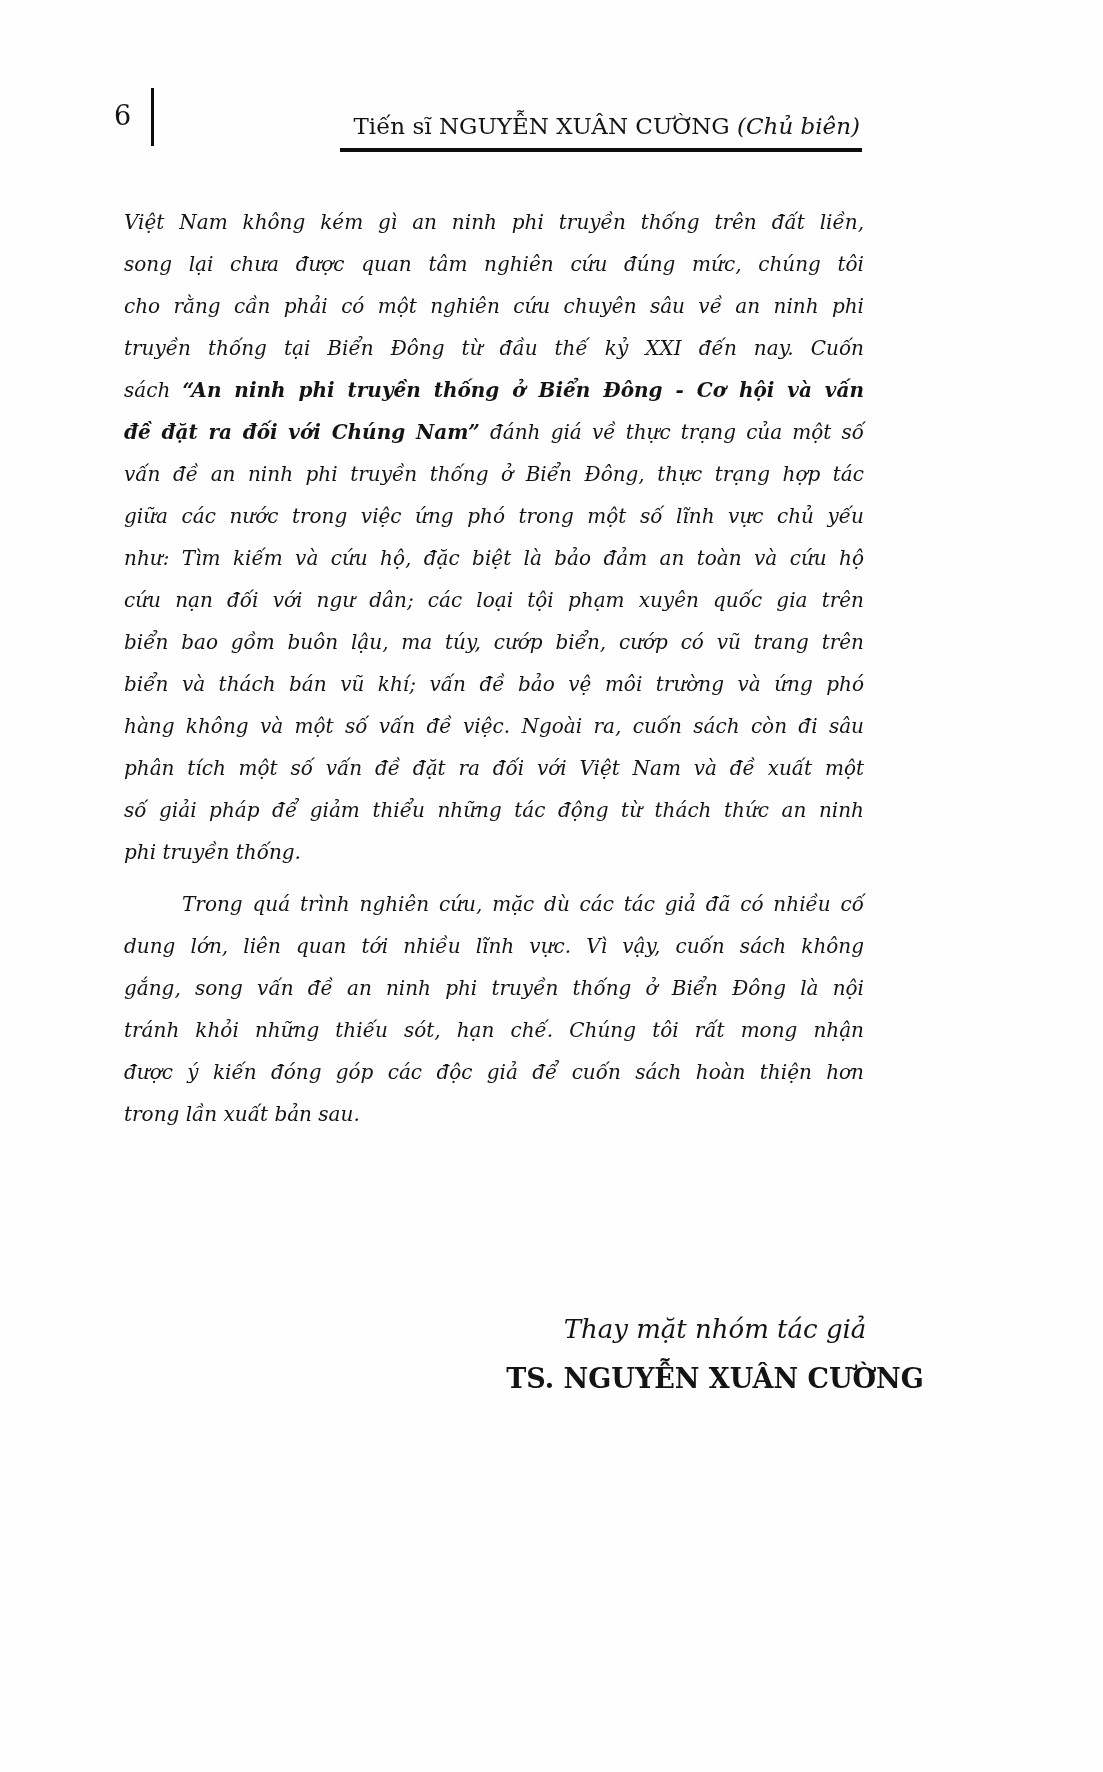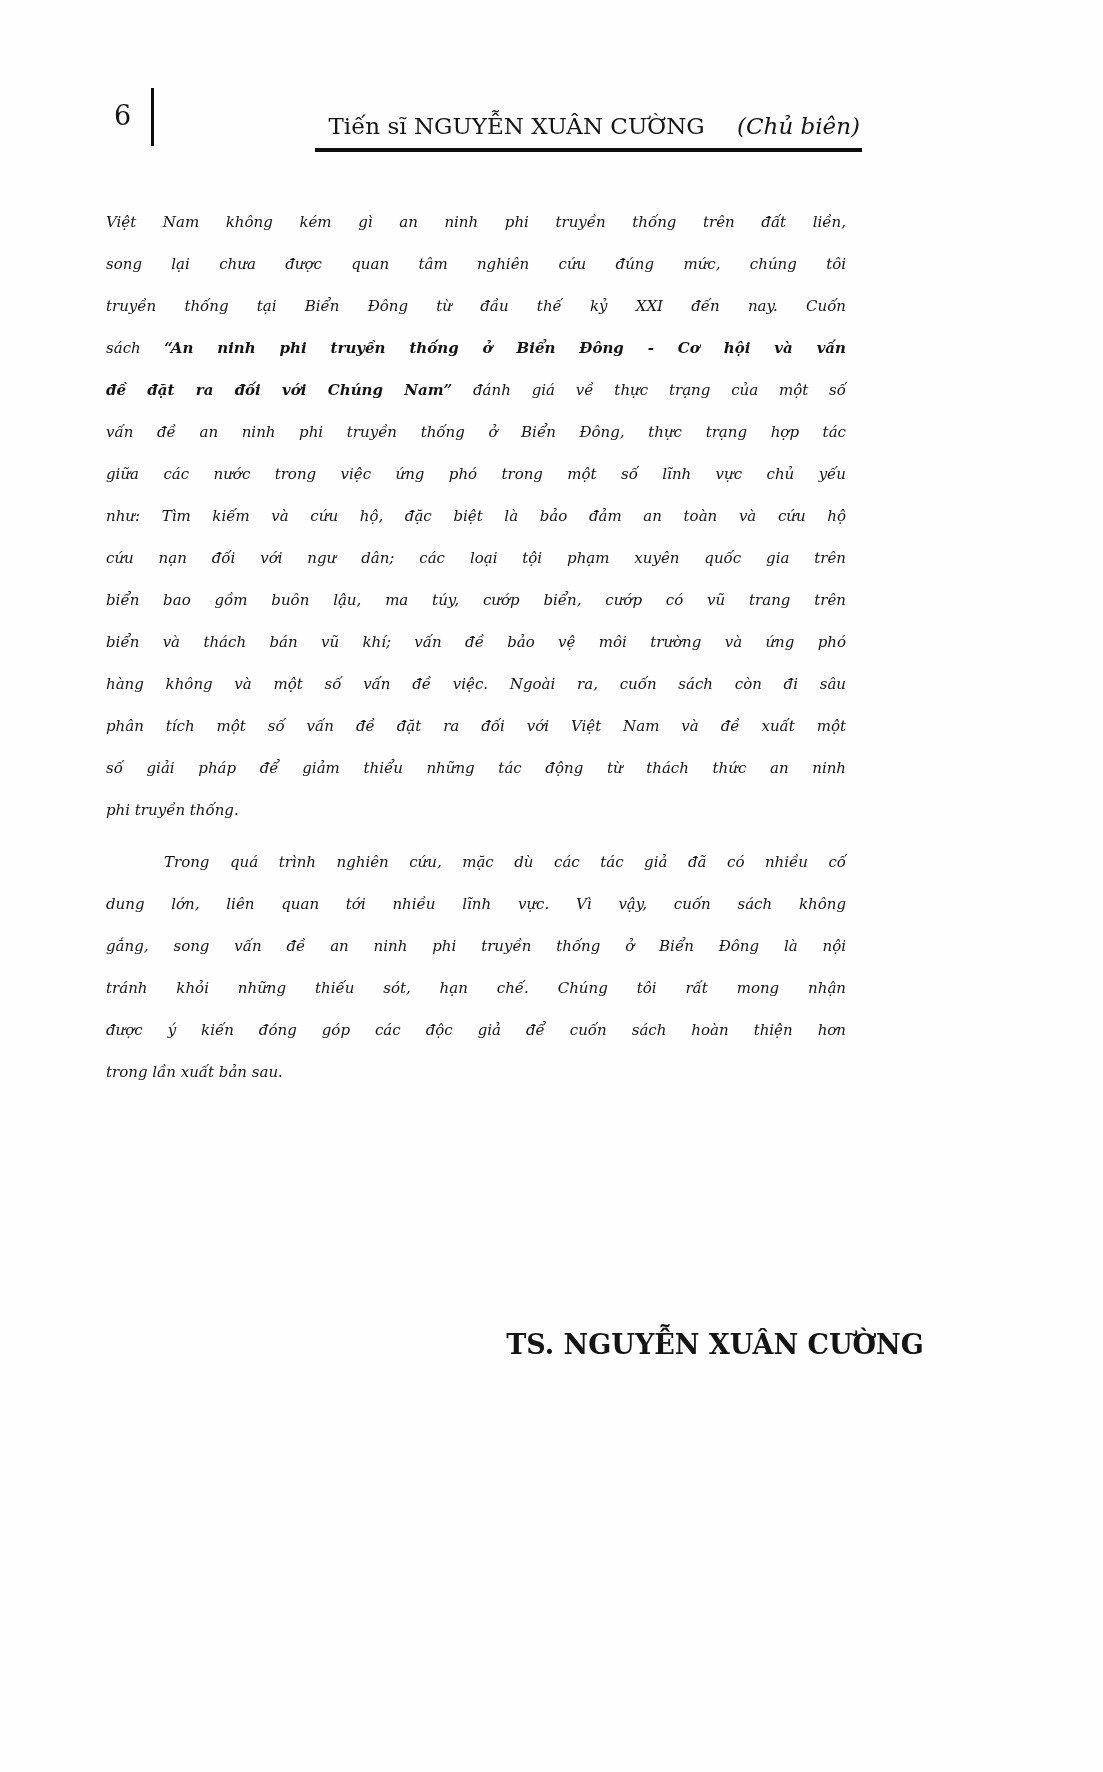--- a/index.html
+++ b/index.html
@@ -9,25 +9,25 @@
     overflow:hidden;
   }
   
   .page-num { position:absolute; left:114px; top:100px; font-size:27px; line-height:32px; }
   .head-bar { position:absolute; left:151px; top:88px; width:3px; height:58px; background:#0c0c0c; }
   .head-title {
     position:absolute; top:111px; right:241px;
     font-size:23px; line-height:30px; white-space:nowrap;
     padding:0 2px 7px 14px; border-bottom:4px solid #0d0d0d;
   }
-  .head-title .role { font-style:italic;margin-left:25px; }
+  .head-title .role { font-style:italic; }
   
   .body-text {
-    position:absolute; left:106px; top:201px; width:740px;
-    font-style:italic; font-size:15px; line-height:42px;
+    position:absolute; left:124px; top:201px; width:740px;
+    font-style:italic; font-size:20px; line-height:42px;
   }
   .line { text-align:justify; text-align-last:justify; height:42px; }
   .line.last { text-align-last:left; }
   .para.indent .line:first-child { text-indent:58px; }
   .para + .para { margin-top:10px; }
   .b { font-weight:bold; }
   
   .signature { position:absolute; left:455px; top:1312px; width:520px; text-align:center; }
   .sig-role { font-style:italic; font-size:26px; line-height:34px; }
   .sig-name { font-weight:bold; font-size:27px; line-height:34px; margin-top:16px; }
@@ -42,20 +42,21 @@
   <span class="head-bar"></span>
 
   <div class="head-title">
     <span>Tiến sĩ NGUYỄN XUÂN CƯỜNG </span><span class="role">(Chủ biên)</span>
   </div>
 
   <div class="body-text">
       <div class="para">
         <div class="line"><span>Việt Nam không kém gì an ninh phi truyền thống trên đất liền,</span></div>
         <div class="line"><span>song lại chưa được quan tâm nghiên cứu đúng mức, chúng tôi</span></div>
+        <div class="line"><span>cho rằng cần phải có một nghiên cứu chuyên sâu về an ninh phi</span></div>
         <div class="line"><span>truyền thống tại Biển Đông từ đầu thế kỷ XXI đến nay. Cuốn</span></div>
         <div class="line"><span>sách </span><span class="b">“An ninh phi truyền thống ở Biển Đông - Cơ hội và vấn</span></div>
         <div class="line"><span class="b">đề đặt ra đối với Chúng Nam”</span><span> đánh giá về thực trạng của một số</span></div>
         <div class="line"><span>vấn đề an ninh phi truyền thống ở Biển Đông, thực trạng hợp tác</span></div>
         <div class="line"><span>giữa các nước trong việc ứng phó trong một số lĩnh vực chủ yếu</span></div>
         <div class="line"><span>như: Tìm kiếm và cứu hộ, đặc biệt là bảo đảm an toàn và cứu hộ</span></div>
         <div class="line"><span>cứu nạn đối với ngư dân; các loại tội phạm xuyên quốc gia trên</span></div>
         <div class="line"><span>biển bao gồm buôn lậu, ma túy, cướp biển, cướp có vũ trang trên</span></div>
         <div class="line"><span>biển và thách bán vũ khí; vấn đề bảo vệ môi trường và ứng phó</span></div>
         <div class="line"><span>hàng không và một số vấn đề việc. Ngoài ra, cuốn sách còn đi sâu</span></div>
@@ -67,16 +68,17 @@
         <div class="line"><span>Trong quá trình nghiên cứu, mặc dù các tác giả đã có nhiều cố</span></div>
         <div class="line"><span>dung lớn, liên quan tới nhiều lĩnh vực. Vì vậy, cuốn sách không</span></div>
         <div class="line"><span>gắng, song vấn đề an ninh phi truyền thống ở Biển Đông là nội</span></div>
         <div class="line"><span>tránh khỏi những thiếu sót, hạn chế. Chúng tôi rất mong nhận</span></div>
         <div class="line"><span>được ý kiến đóng góp các độc giả để cuốn sách hoàn thiện hơn</span></div>
         <div class="line last"><span>trong lần xuất bản sau.</span></div>
       </div>
     </div>
 
   <div class="signature">
+    <div class="sig-role">Thay mặt nhóm tác giả</div>
     <div class="sig-name">TS. NGUYỄN XUÂN CƯỜNG</div>
   </div>
 
 </div>
 
 </body></html>

